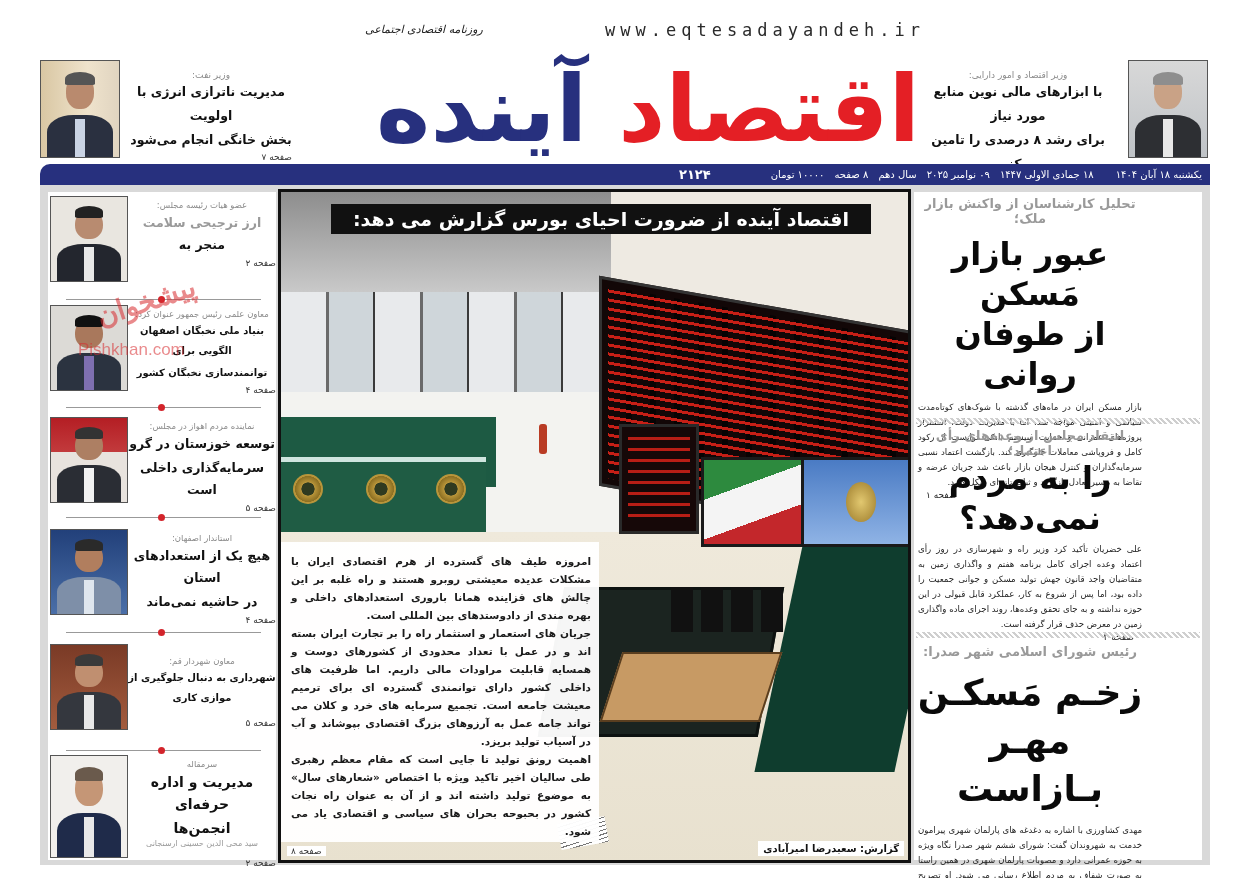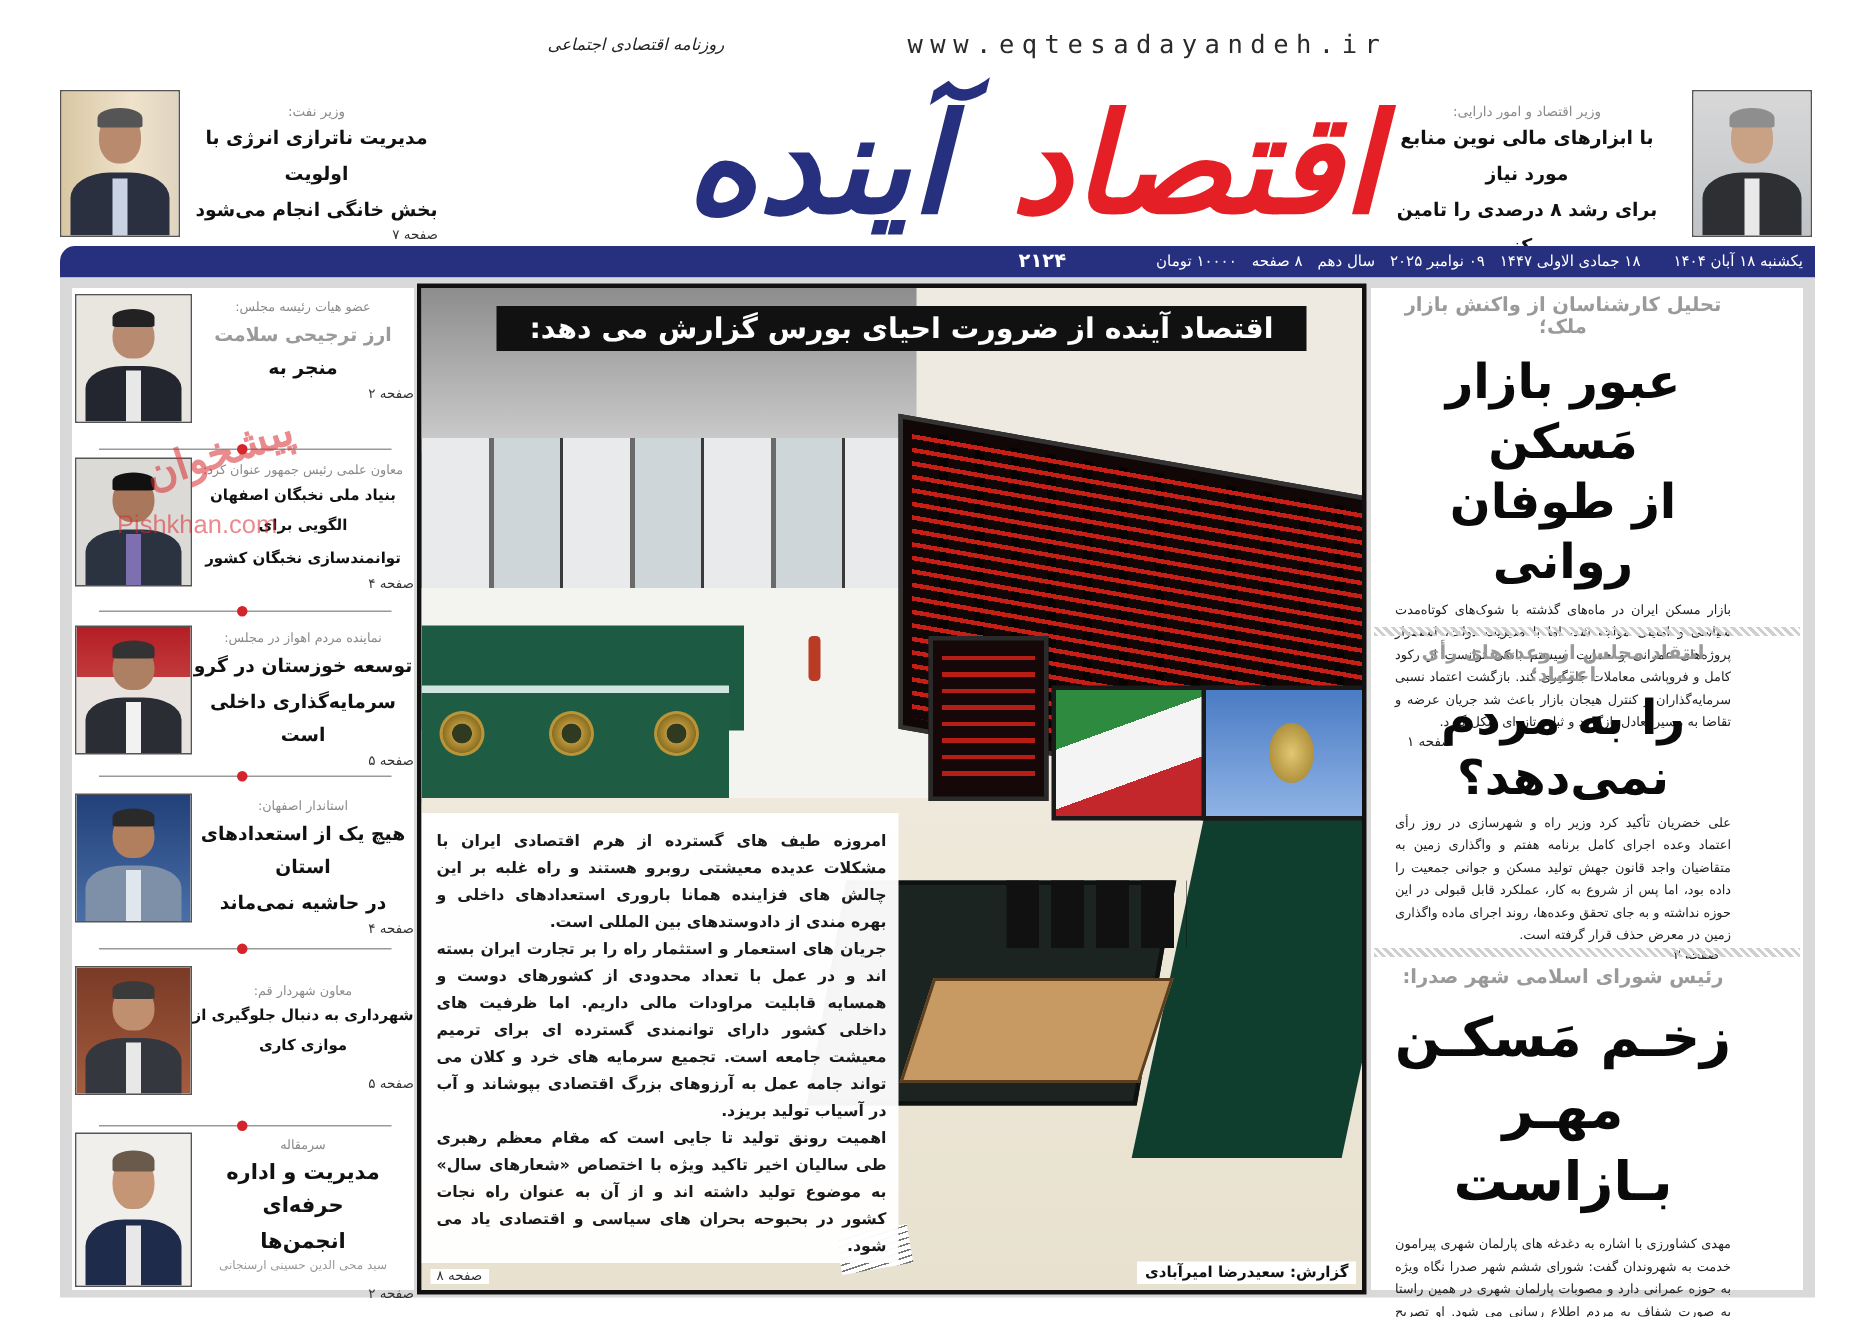--- a/index.html
+++ b/index.html
@@ -22,21 +22,21 @@
   .teaser-headline { font-size: 12.5px; font-weight: bold; line-height: 24px; color: #111; }
   .page-ref { font-size: 9px; color: #333; align-self: flex-end; margin-top: 0; }
   .side-teaser.left .page-ref { align-self: flex-start; }
 
   .logo-wrap { position: absolute; left: 345px; top: 20px; width: 575px; height: 140px; }
   .tagline { position: absolute; left: 20px; top: 3px; font-family: "DejaVu Serif", serif; font-style: italic; font-size: 11px; color: #222; }
   .site-url { position: absolute; left: 260px; top: 0px; font-family: "DejaVu Sans Mono", monospace; font-size: 17px; letter-spacing: 5px; color: #2a2a2a; direction: ltr; }
   .logo { position: absolute; left: 0; top: 28px; width: 575px; height: 112px; display: flex; direction: ltr; align-items: flex-end; }
   .logo-blue { color: #27307e; font-size: 92px; font-weight: bold; line-height: 100px; letter-spacing: -4px; font-family: "DejaVu Sans", sans-serif; }
   .logo-red { color: #e41f25; font-size: 92px; font-weight: bold; line-height: 100px; letter-spacing: -4px; font-family: "DejaVu Sans", sans-serif; }
-  .logo-seg { flex: 1; text-align: right; direction: rtl; font-style: italic; }
+  .logo-seg { flex: 1; text-align: center; direction: rtl; }
 
   
   .datebar { position: absolute; left: 40px; top: 164px; width: 1170px; height: 21px; background: #27307e; border-radius: 10px 0 0 0; color: #fff; display: flex; direction: rtl; align-items: center; padding: 0 8px; font-size: 10px; }
   .datebar .date-fa { margin-left: 22px; }
   .datebar .date-hijri { margin-left: 10px; }
   .datebar .date-greg { margin-left: 10px; text-align: right; }
   .datebar .year { margin-left: 10px; }
   .datebar .pages { margin-left: 10px; }
   .datebar .price { margin-left: 60px; }
   .datebar .issue { font-weight: bold; font-size: 13px; letter-spacing: 1px; }
@@ -88,21 +88,21 @@
   .kicker-bar { position: absolute; left: 50px; top: 12px; width: 540px; height: 30px; background: #111; color: #fff; font-weight: bold; font-size: 19px; text-align: center; line-height: 30px; direction: rtl; }
   .headline-bar { position: absolute; left: 58px; top: 45px; width: 500px; height: 55px; background: #44a84b; color: #fff; font-weight: bold; font-size: 30px; text-align: center; line-height: 55px; direction: rtl; text-shadow: 2px 2px 0 #1a4a20; }
 
   .lead-box { position: absolute; left: 0px; top: 350px; width: 318px; height: 300px; background: rgba(255,255,255,0.96); direction: rtl; padding: 10px 8px 0 10px; }
   .lead-box p { font-size: 10.5px; font-weight: bold; line-height: 18px; text-align: justify; color: #1a1a1a; }
   .center-page { position: absolute; left: 6px; bottom: 4px; font-size: 9px; background: #fff; padding: 0 4px; color: #333; }
   .byline { position: absolute; right: 4px; bottom: 4px; background: #fff; font-size: 10px; font-weight: bold; padding: 2px 5px; color: #111; }
 
   
   .right-col { position: absolute; left: 914px; top: 192px; width: 288px; height: 668px; background: #ffffff; direction: rtl; }
-  .rc-block { position: absolute; left: 12px; width: 232px; }
+  .rc-block { position: absolute; left: 0; width: 232px; }
   .rc-kicker { font-size: 13px; font-weight: bold; color: #9a9a9a; text-align: center; }
   .rc-head { font-size: 32px; font-weight: bold; line-height: 40px; text-align: center; color: #0a0a0a; letter-spacing: -1px; }
   .rc-head.stretch { letter-spacing: 4px; }
   .rc-head .grey { color: #8f8f8f; }
   .rc-body { font-size: 8.6px; line-height: 15px; text-align: justify; color: #222; padding: 0 4px; }
   .rc-page { font-size: 9px; color: #222; padding: 0 12px; }
   .rc-sep { position: absolute; left: 2px; width: 284px; height: 6px; background: repeating-linear-gradient(45deg, #cfcfcf 0 2px, transparent 2px 4px); }
 </style>
 </head>
 <body>

